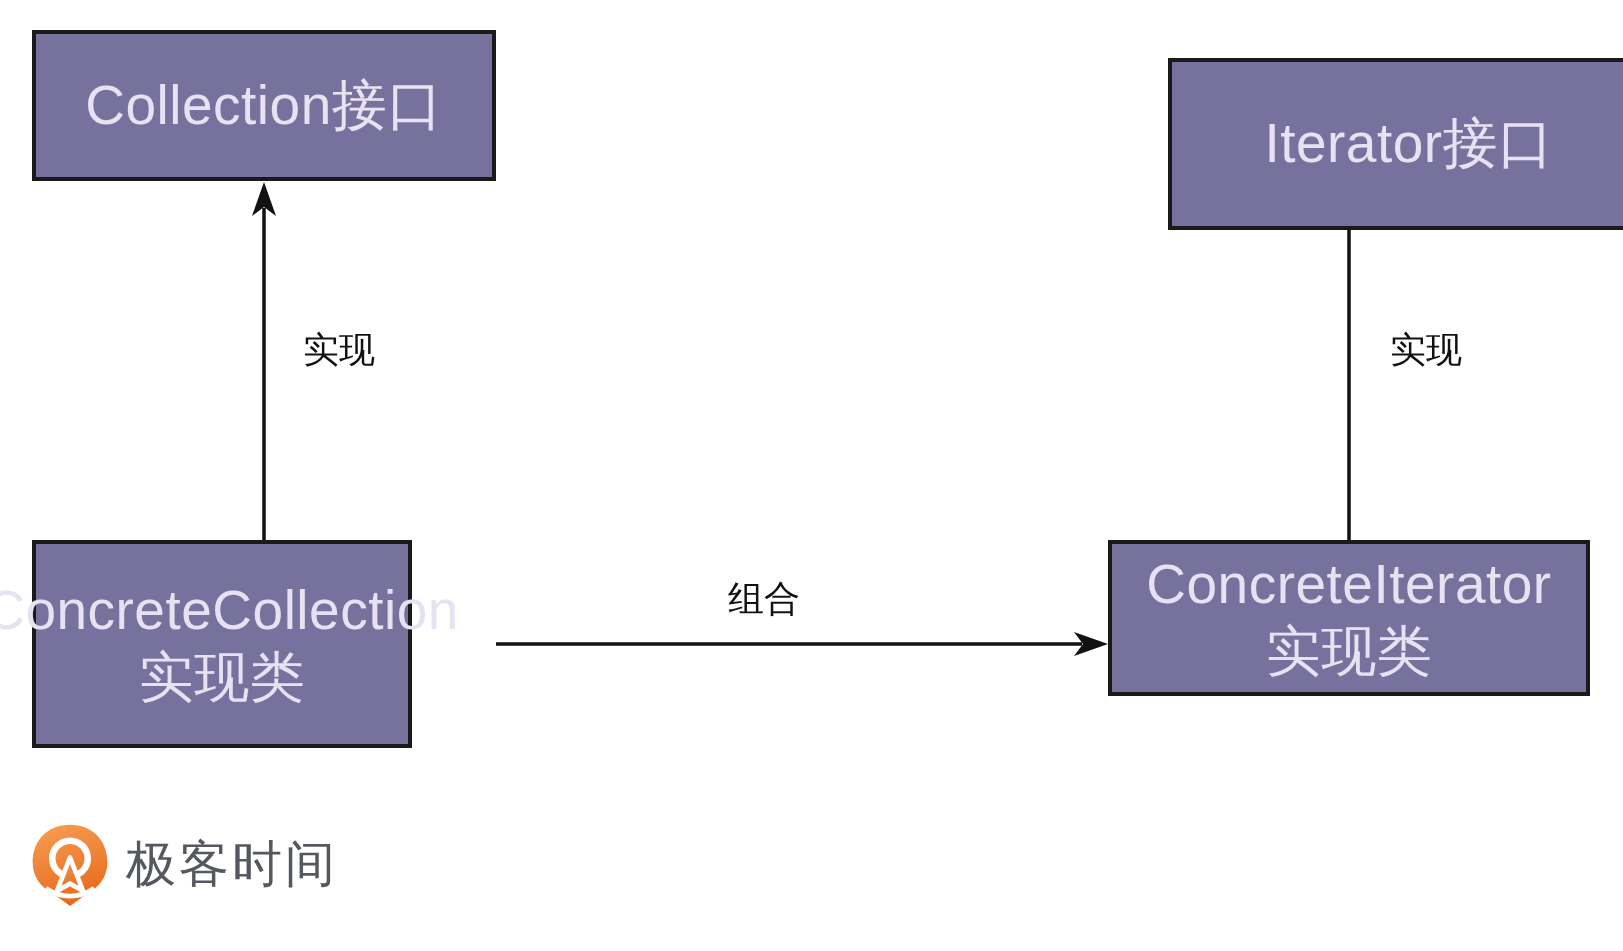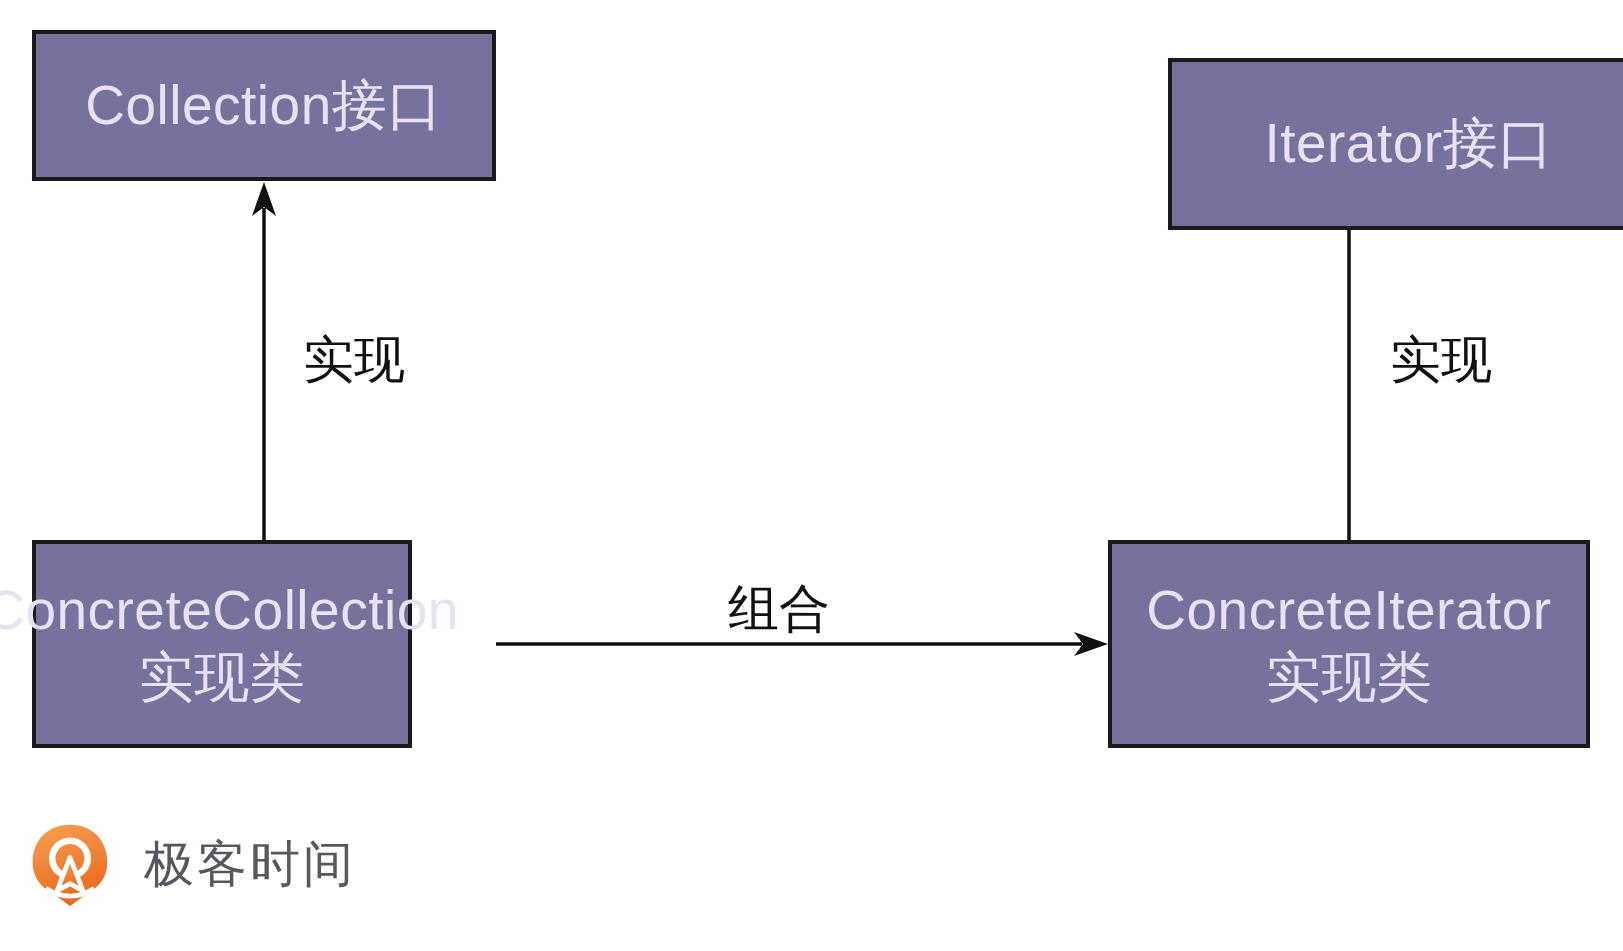--- a/index.html
+++ b/index.html
@@ -39,37 +39,37 @@
     align-items: center;
     justify-content: center;
     text-align: center;
     font-size: 55px;
     line-height: 1.22;
     letter-spacing: 0.5px;
   }
   .node-collection-interface { left: 32px;  top: 30px;  width: 464px; height: 151px; }
   .node-iterator-interface   { left: 1168px; top: 30px; width: 482px; height: 172px; margin-top: 28px; }
   .node-concrete-collection  { left: 32px;  top: 540px; width: 380px; height: 208px; }
-  .node-concrete-iterator    { left: 1108px; top: 540px; width: 482px; height: 208px; }
+  .node-concrete-iterator    { left: 1108px; top: 540px; width: 482px; height: 156px; }
   .edge-label {
     position: absolute;
-    font-size: 51px;
+    font-size: 36px;
     color: var(--c-edge_label, #111111);
     white-space: nowrap;
   }
   .edge-label-left  { left: 303px;  top: 326px; }
   .edge-label-right { left: 1390px; top: 326px; }
   .edge-label-mid   { left: 728px;  top: 575px; }
   .logo {
     position: absolute;
     left: 28px;
     top: 822px;
     display: flex;
     align-items: center;
-    gap: 32px;
+    gap: 14px;
   }
   .logo-icon { width: 84px; height: 84px; }
   .logo-text {
     font-size: 50px;
     font-weight: 500;
     color: var(--b-text, #55585E);
     letter-spacing: 3px;
   }
 </style>
 </head>

